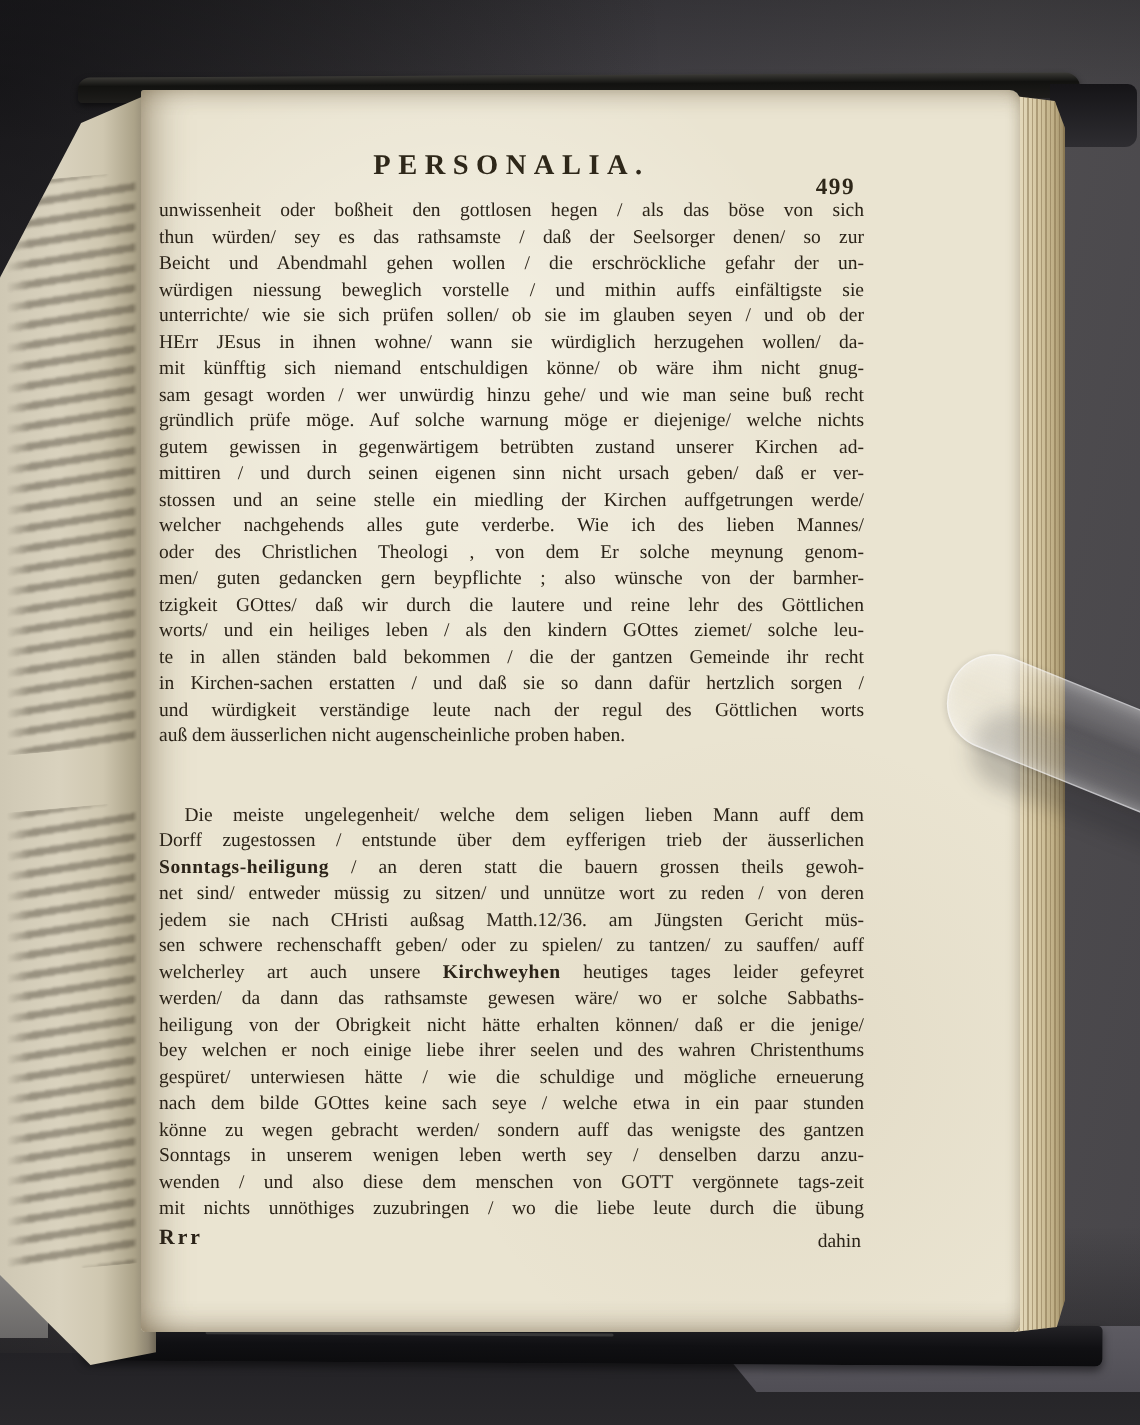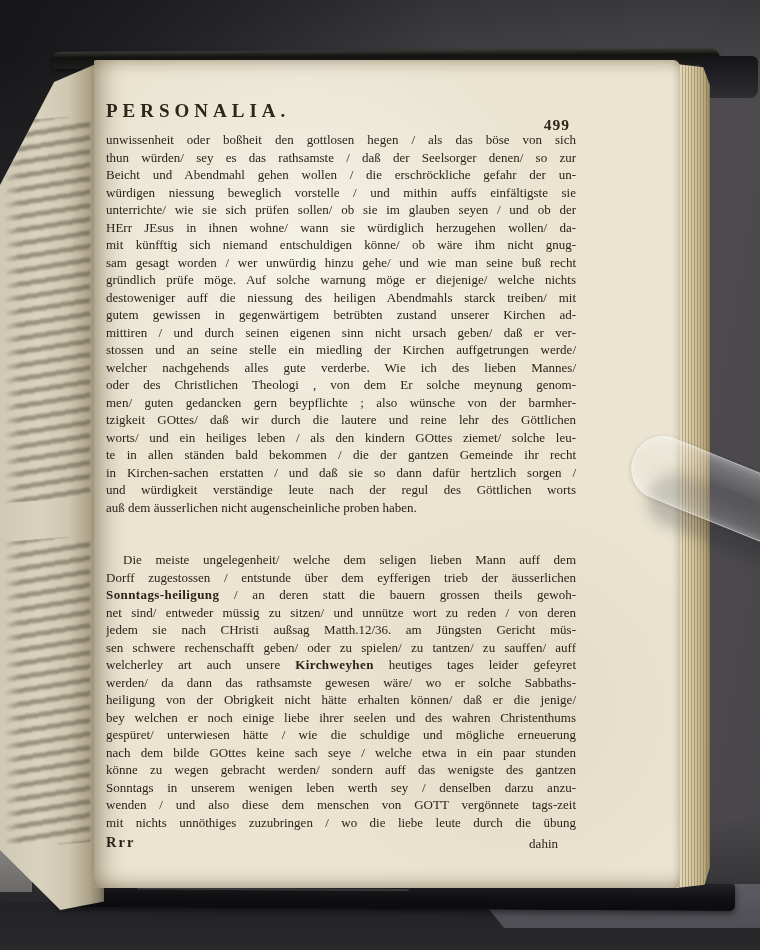--- a/index.html
+++ b/index.html
@@ -67,35 +67,35 @@
       radial-gradient(ellipse 55% 38% at 72% 78%, rgba(140,118,76,0.08), rgba(140,118,76,0) 70%);
     border-radius:2px 7px 5px 3px;
     box-shadow:
       inset 18px 0 28px -14px rgba(92,74,44,0.6),
       inset 0 11px 16px -12px rgba(92,74,44,0.45),
       inset 0 -13px 18px -12px rgba(92,74,44,0.45),
       inset -7px 0 10px -8px rgba(92,74,44,0.35); }
 
   .page-inner { position:absolute; left:12px; top:0; width:470px; }
   .header-row { position:relative; margin-top:40px; height:24px; }
-  .page-title { font-size:19px; font-weight:600; letter-spacing:5px;
+  .page-title { text-align:center; font-size:19px; font-weight:600; letter-spacing:5px;
     color:#2e2719; }
   .page-number { position:absolute; right:6px; top:16px; font-size:15.5px; font-weight:700;
     letter-spacing:1px; color:#2e2719; }
 
   .body-text { margin-top:7px; }
   .line { font-size:13px; line-height:17.5px; height:17.5px; overflow:hidden; color:#2b2318;
     text-align:justify; text-align-last:justify; text-justify:inter-word; }
   .line.no-just { text-align-last:left; }
   .line.indent { text-indent:17px;margin-top:35px; }
   .line .bold { font-weight:700; letter-spacing:0.4px; }
 
   .footer-row { position:relative; margin-top:3px; height:20px; }
   .signature-mark { text-align:left; font-size:14.5px; font-weight:600; letter-spacing:2px; color:#2b2318; }
-  .catchword { position:absolute; right:18px; top:2px; font-size:13px; color:#2b2318;text-align:right; }
+  .catchword { position:absolute; right:2px; top:2px; font-size:13px; color:#2b2318;text-align:right; }
 
   
   .strip-shadow { position:absolute; left:648px; top:472px; width:260px; height:52px; z-index:8;
     transform:rotate(22deg); transform-origin:20px 26px;
     background:rgba(25,23,26,0.22); filter:blur(7px); border-radius:26px; }
   .plastic-strip { position:absolute; left:632px; top:436px; width:280px; height:62px; z-index:9;
     transform:rotate(22deg); transform-origin:31px 31px;
     border-radius:31px;
     background:linear-gradient(180deg, rgba(250,250,252,0.30) 0%, rgba(238,238,244,0.10) 45%, rgba(250,250,252,0.24) 100%);
     border:1.5px solid rgba(252,252,255,0.55);
@@ -131,21 +131,20 @@
     <div class="body-text">
         <div class="line"><span>unwissenheit oder boßheit den gottlosen hegen / als das böse von sich</span></div>
         <div class="line"><span>thun würden/ sey es das rathsamste / daß der Seelsorger denen/ so zur</span></div>
         <div class="line"><span>Beicht und Abendmahl gehen wollen / die erschröckliche gefahr der un-</span></div>
         <div class="line"><span>würdigen niessung beweglich vorstelle / und mithin auffs einfältigste sie</span></div>
         <div class="line"><span>unterrichte/ wie sie sich prüfen sollen/ ob sie im glauben seyen / und ob der</span></div>
         <div class="line"><span>HErr JEsus in ihnen wohne/ wann sie würdiglich herzugehen wollen/ da-</span></div>
         <div class="line"><span>mit künfftig sich niemand entschuldigen könne/ ob wäre ihm nicht gnug-</span></div>
         <div class="line"><span>sam gesagt worden / wer unwürdig hinzu gehe/ und wie man seine buß recht</span></div>
         <div class="line"><span>gründlich prüfe möge. Auf solche warnung möge er diejenige/ welche nichts</span></div>
-        <div class="line"><span>destoweniger auff die niessung des heiligen Abendmahls starck treiben/ mit</span></div>
         <div class="line"><span>gutem gewissen in gegenwärtigem betrübten zustand unserer Kirchen ad-</span></div>
         <div class="line"><span>mittiren / und durch seinen eigenen sinn nicht ursach geben/ daß er ver-</span></div>
         <div class="line"><span>stossen und an seine stelle ein miedling der Kirchen auffgetrungen werde/</span></div>
         <div class="line"><span>welcher nachgehends alles gute verderbe.  Wie ich des lieben Mannes/</span></div>
         <div class="line"><span>oder des Christlichen Theologi , von dem Er solche meynung genom-</span></div>
         <div class="line"><span>men/ guten gedancken gern beypflichte ;  also wünsche von der barmher-</span></div>
         <div class="line"><span>tzigkeit GOttes/ daß wir durch die lautere und reine lehr des Göttlichen</span></div>
         <div class="line"><span>worts/ und ein heiliges leben / als den kindern GOttes ziemet/ solche leu-</span></div>
         <div class="line"><span>te in allen ständen bald bekommen / die der gantzen Gemeinde ihr recht</span></div>
         <div class="line"><span>in Kirchen-sachen erstatten / und daß sie so dann dafür hertzlich sorgen /</span></div>

